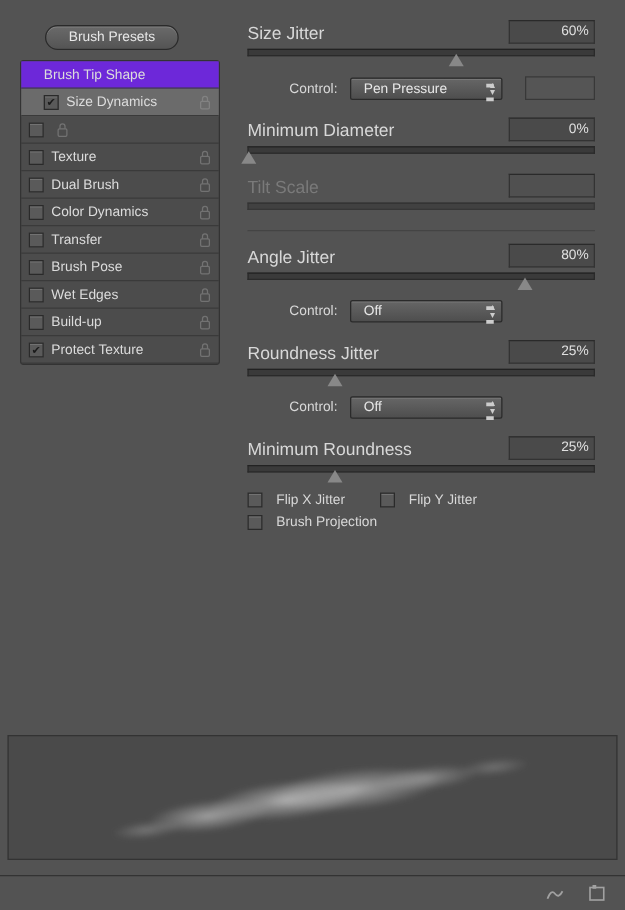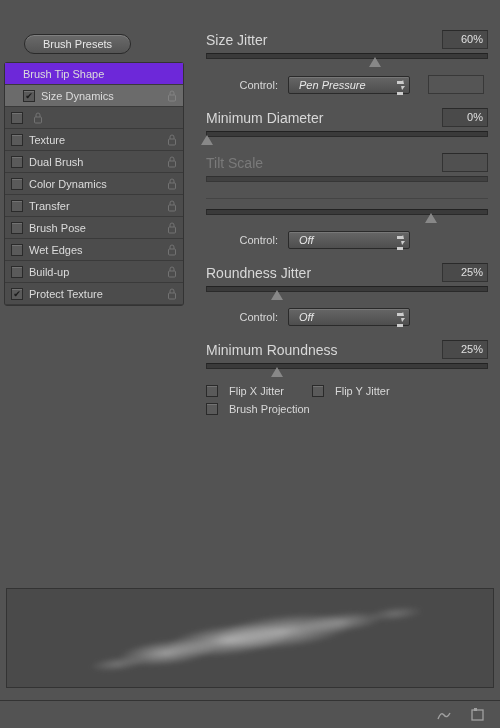--- a/index.html
+++ b/index.html
@@ -1,17 +1,17 @@
 <!DOCTYPE html>
 <html><head>
 <meta charset="utf-8">
 <style>
 * { box-sizing: border-box; margin: 0; padding: 0; font-family: Tahoma, Arial, sans-serif; }
 body { background: #535353; width: 500px; height: 728px; color: #e0e0e0; font-size: 11px; position: relative; }
-.container { display: flex; padding: 4px; gap: 22px; margin-top: 26px; }
+.container { display: flex; padding: 16px; gap: 22px; }
 .left-col { width: 180px; }
 .right-col { flex: 1; padding-right: 8px; }
 
 .brush-presets-btn {
   background: linear-gradient(#6a6a6a, #545454);
   border: 1px solid #2a2a2a;
   border-radius: 11px;
   color: #e8e8e8;
   padding: 3px 18px;
   font-size: 11px;
@@ -50,21 +50,21 @@
   width: 10px; height: 12px;
   margin-left: 4px;
   opacity: 0.5;
 }
 .lock-icon svg { display: block; }
 
 .row { display: flex; align-items: center; margin-bottom: 4px; }
 .row-label { color: #d8d8d8; font-size: 14px; }
 .row-label.dim { color: #7a7a7a; }
 .val-box {
-  width: 46px; height: 19px;
+  width: 69px; height: 19px;
   background: #4a4a4a;
   border: 1px solid #333;
   border-top-color: #2a2a2a;
   color: #e0e0e0;
   font-size: 11px;
   text-align: right;
   padding: 2px 4px;
   margin-left: auto;
 }
 .val-box.empty { background: #505050; }
@@ -98,21 +98,20 @@
 .dropdown {
   background: linear-gradient(#666,#4e4e4e);
   border: 1px solid #2a2a2a;
   color: #e8e8e8;
   font-size: 11px;
   padding: 2px 18px 2px 10px;
   width: 122px;
   position: relative;
   border-radius: 2px;
   box-shadow: inset 0 1px 0 rgba(255,255,255,0.12);
-  font-style: italic;
 }
 .dropdown::after {
   content: "";
   position: absolute;
   right: 6px; top: 4px;
   width: 6px; height: 8px;
   border-top: 3px solid #ccc;
   border-bottom: 3px solid #ccc;
   border-left: 0; border-right: 0;
   background: transparent;
@@ -313,20 +312,24 @@
 
     <div class="row">
       <span class="row-label dim">Tilt Scale</span>
       <span class="val-box empty"></span>
     </div>
     <div class="slider-track" style="opacity:.7">
     </div>
 
     <div class="rule"></div>
 
+    <div class="row">
+      <span class="row-label">Angle Jitter</span>
+      <span class="val-box">80%</span>
+    </div>
     <div class="slider-track">
       <div class="slider-thumb" style="left:80%"></div>
     </div>
 
     <div class="control-row">
       <span class="control-label">Control:</span>
       <div class="dropdown">
         <span>Off</span>
         <span class="arrows">▴<br>▾</span>
       </div>

